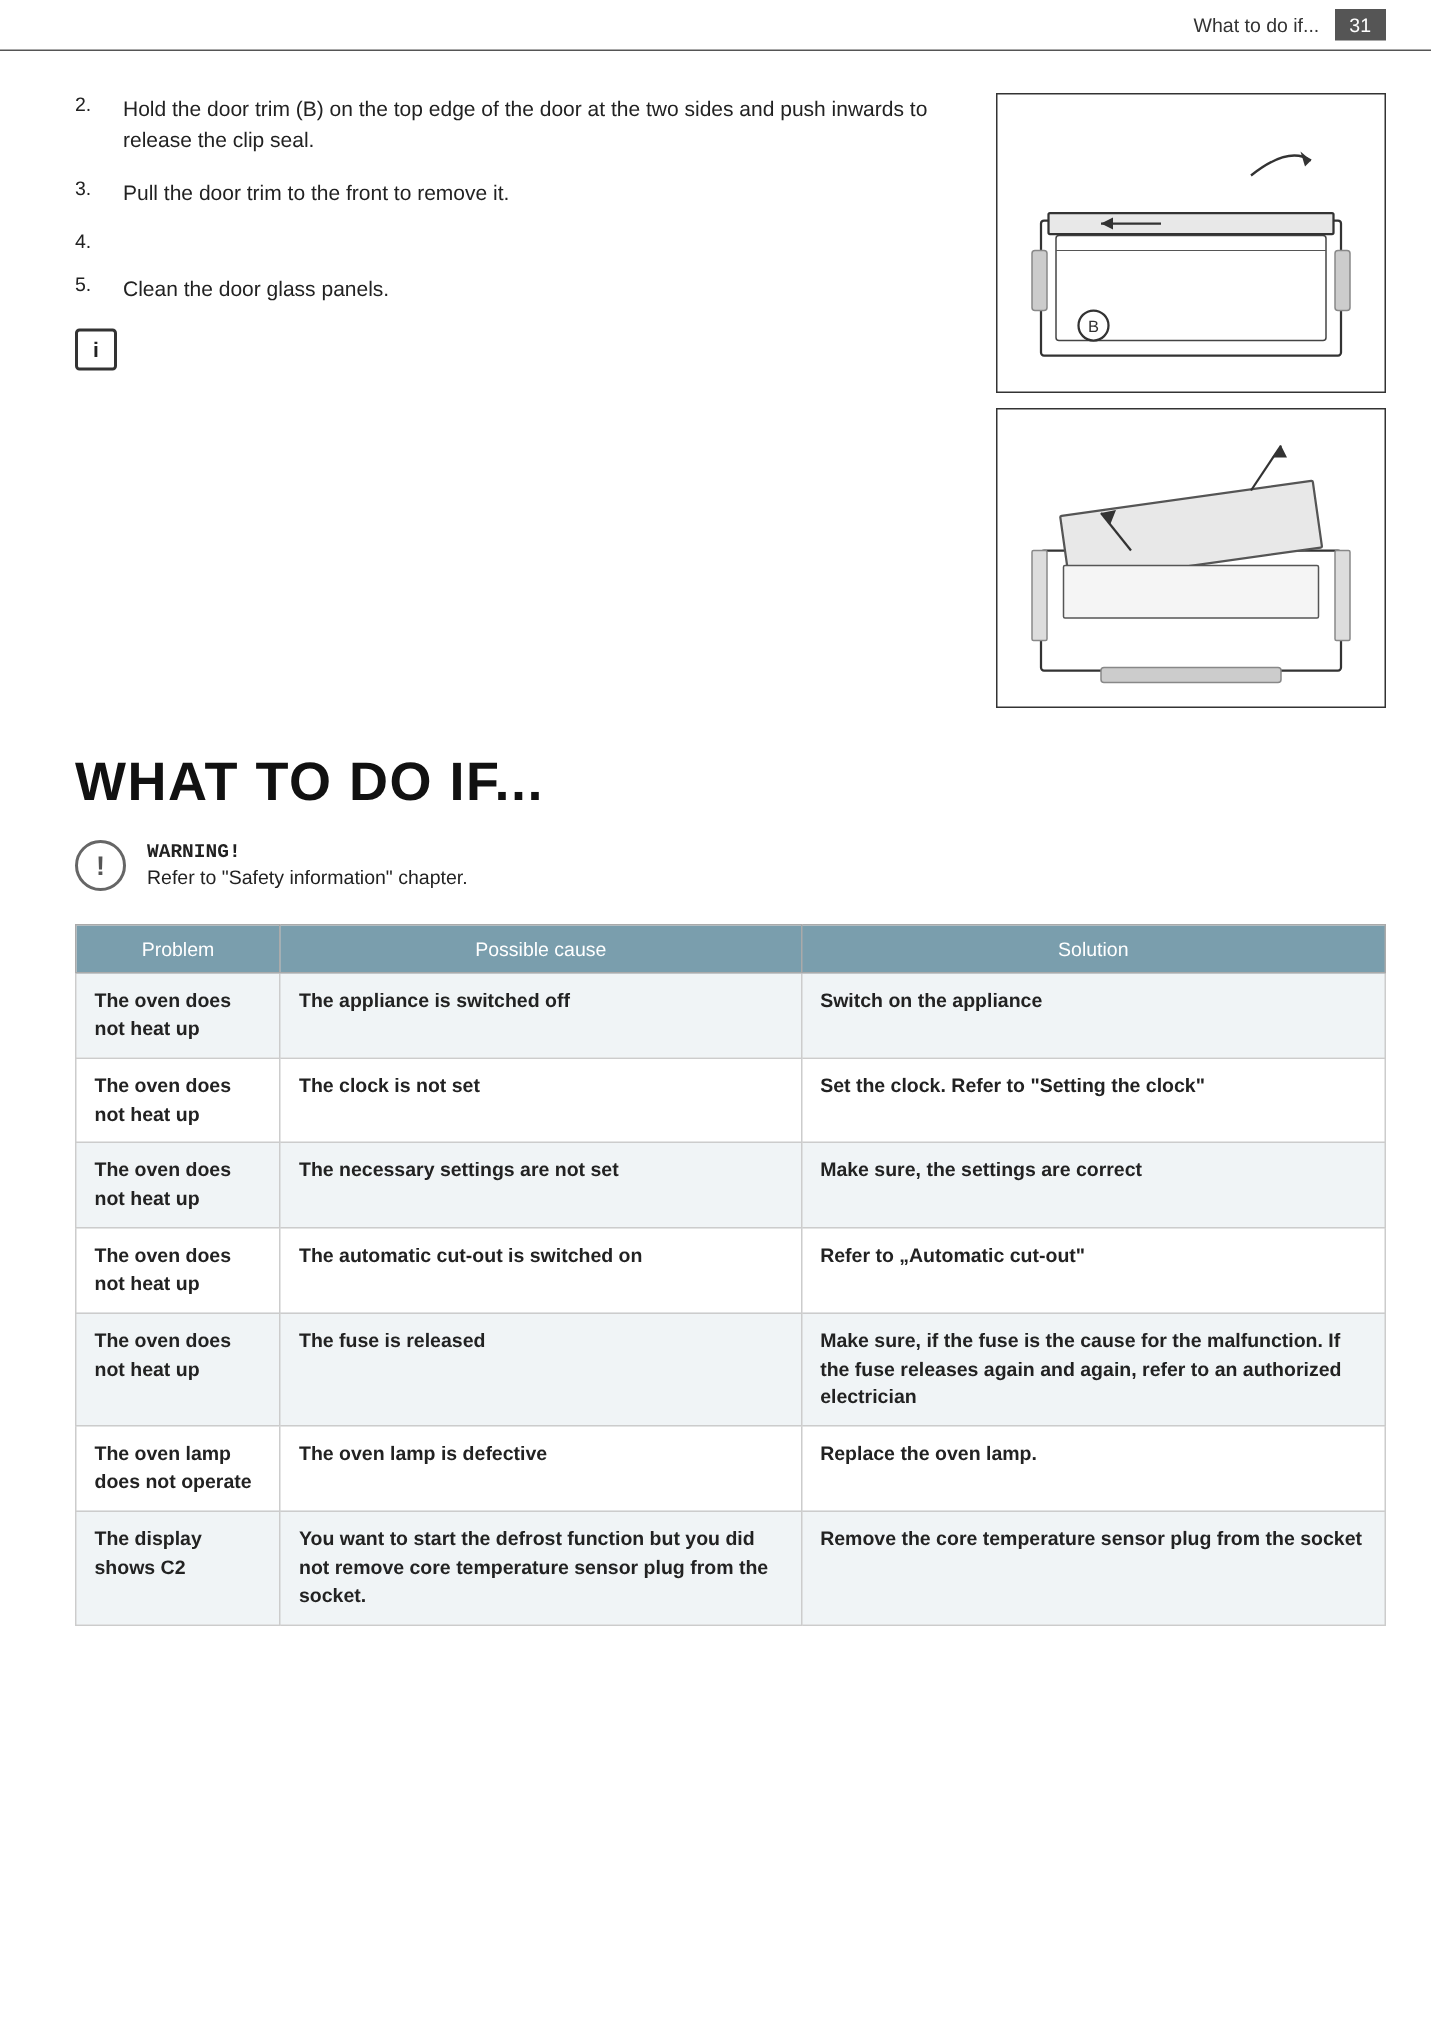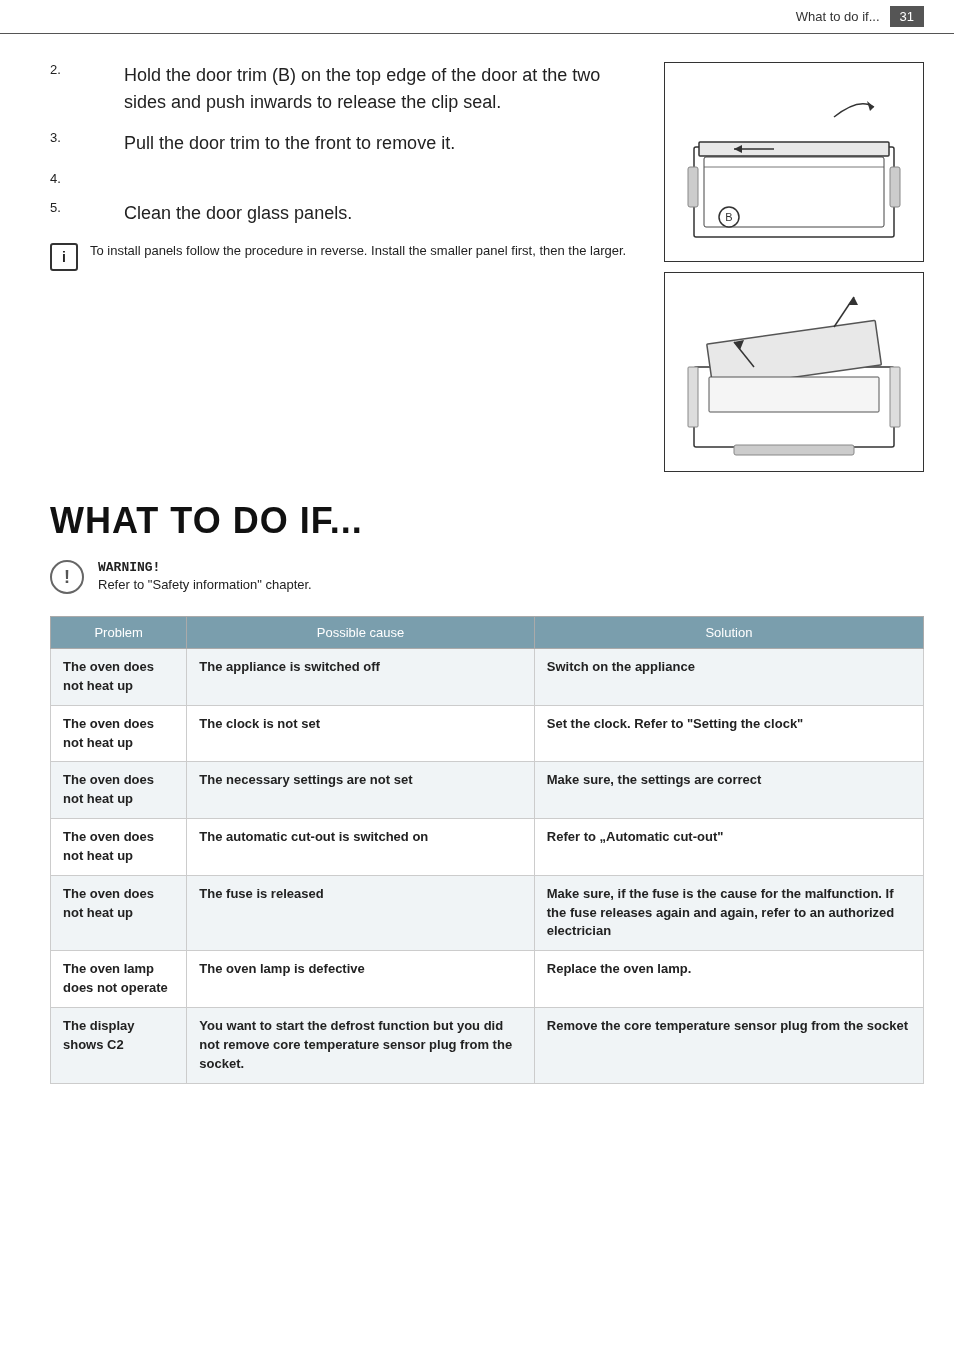--- a/index.html
+++ b/index.html
@@ -64,23 +64,22 @@
     .instruction-item {
       display: flex;
       gap: 10px;
       margin-bottom: 14px;
     }
     .instruction-num {
       min-width: 22px;
       font-size: 13px;
     }
     .instruction-text {
-      font-size: 18px;
+      font-size: 14px;
       line-height: 1.5;
-      margin-left: 42px;
     }
 
     .info-box {
       display: flex;
       gap: 12px;
       margin-top: 10px;
       align-items: flex-start;
     }
     .info-icon {
       width: 28px;
@@ -217,21 +216,20 @@
           <span class="instruction-num">4.</span>
         </div>
 
         <div class="instruction-item">
           <span class="instruction-num">5.</span>
           <span class="instruction-text">Clean the door glass panels.</span>
         </div>
 
         <div class="info-box">
           <div class="info-icon">i</div>
-          <span class="info-text">To install panels follow the procedure in reverse. Install the smaller panel first, then the larger.</span>
         </div>
       </div>
 
       <div class="images-col">
 
         <div class="diagram-box">
           <svg class="svg-diagram" viewBox="0 0 240 190" xmlns="http://www.w3.org/2000/svg">
 
             <rect x="20" y="80" width="200" height="90" rx="2" fill="none" stroke="#333" stroke-width="1.5"></rect>
 

